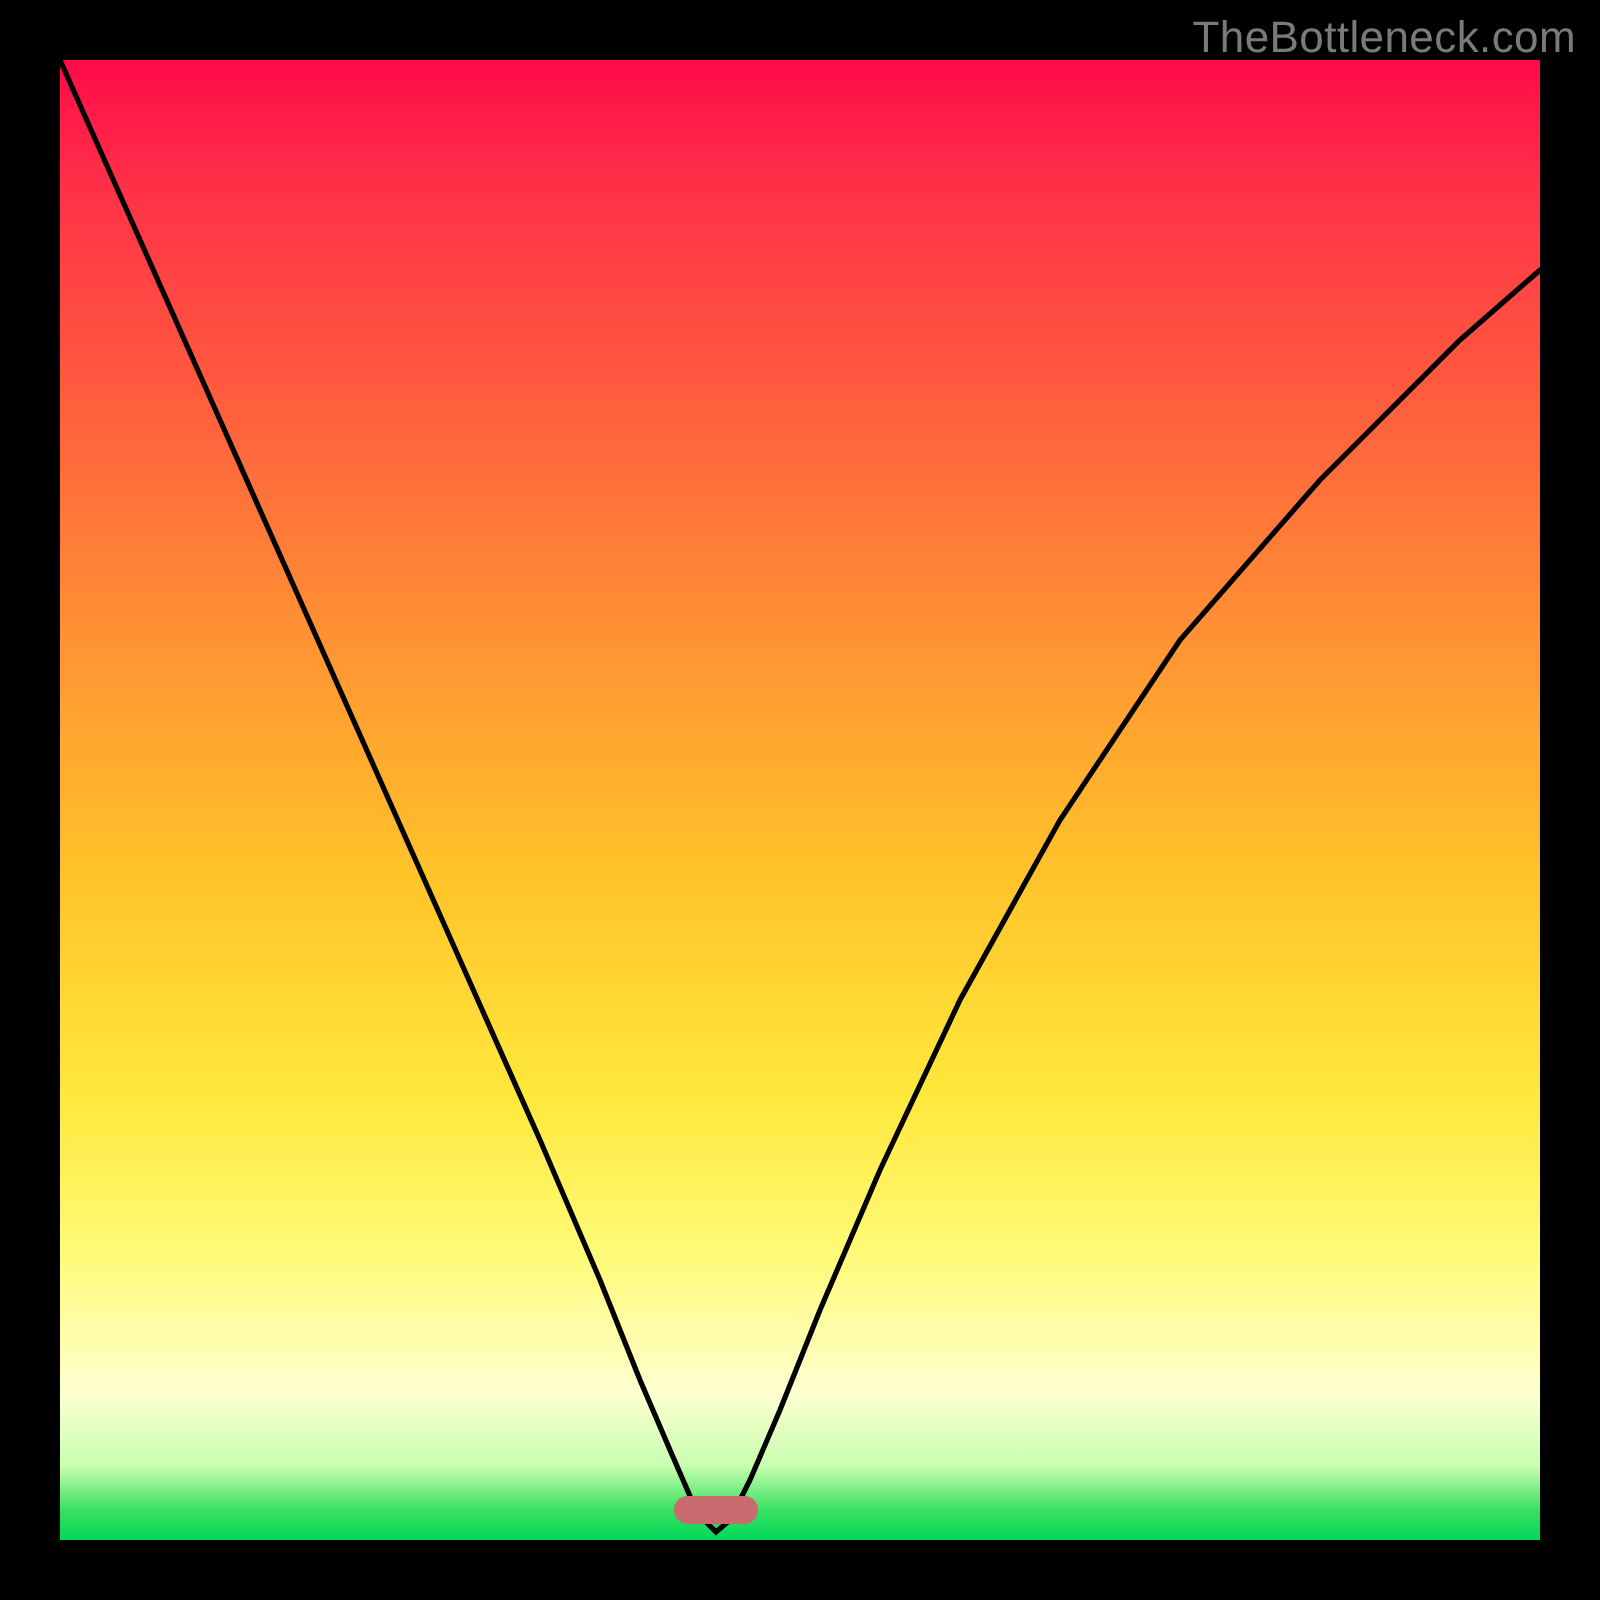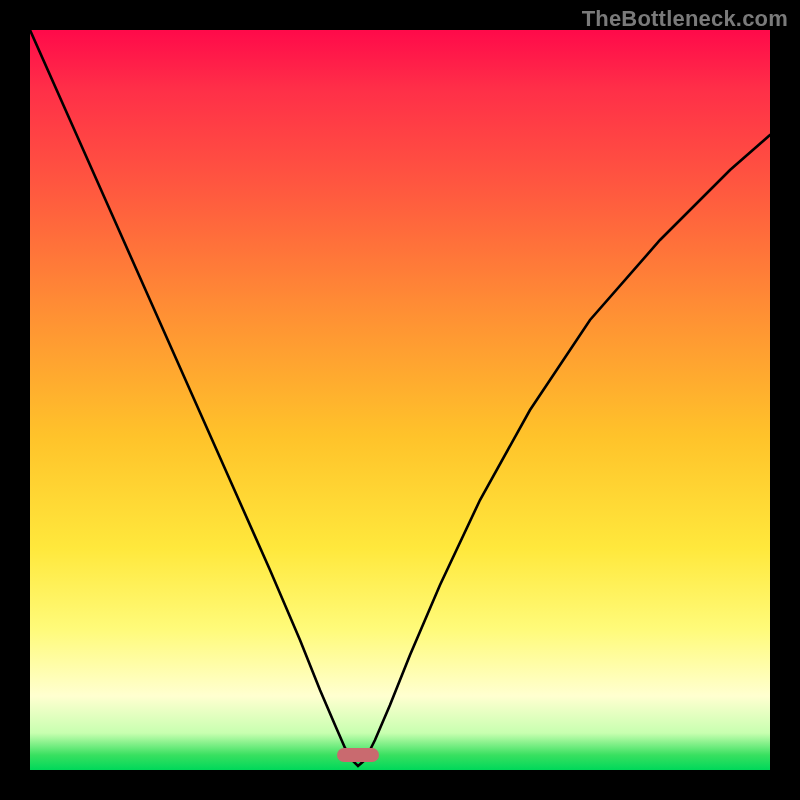--- a/index.html
+++ b/index.html
@@ -51,21 +51,21 @@
     position: absolute;
     background: #c96a6f;
     border-radius: 7px;
   }
   .watermark {
     position: absolute;
     top: 6px;
     right: 12px;
     color: #7a7a7a;
     font-size: 22px;
-    font-weight: 700;
+    font-weight: 400;
     letter-spacing: 0.2px;
     user-select: none;
   }
 </style>
 </head>
 <body>
 
 <div class="frame">
   <div class="gradient"></div>
 

